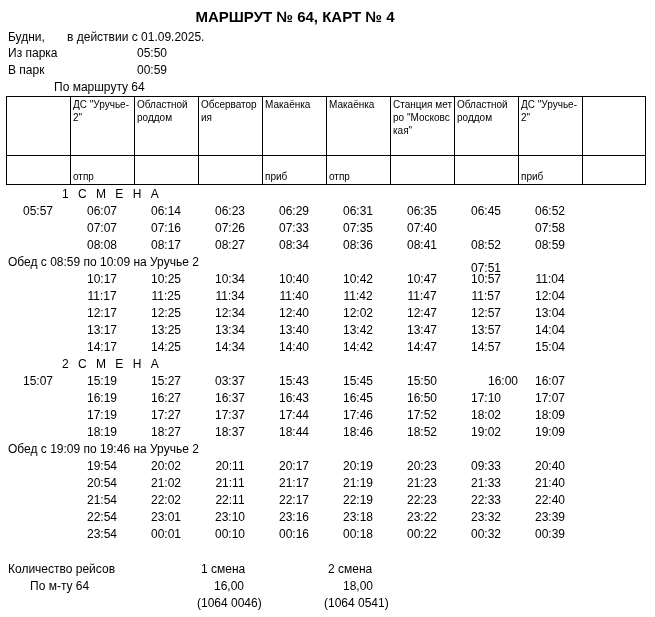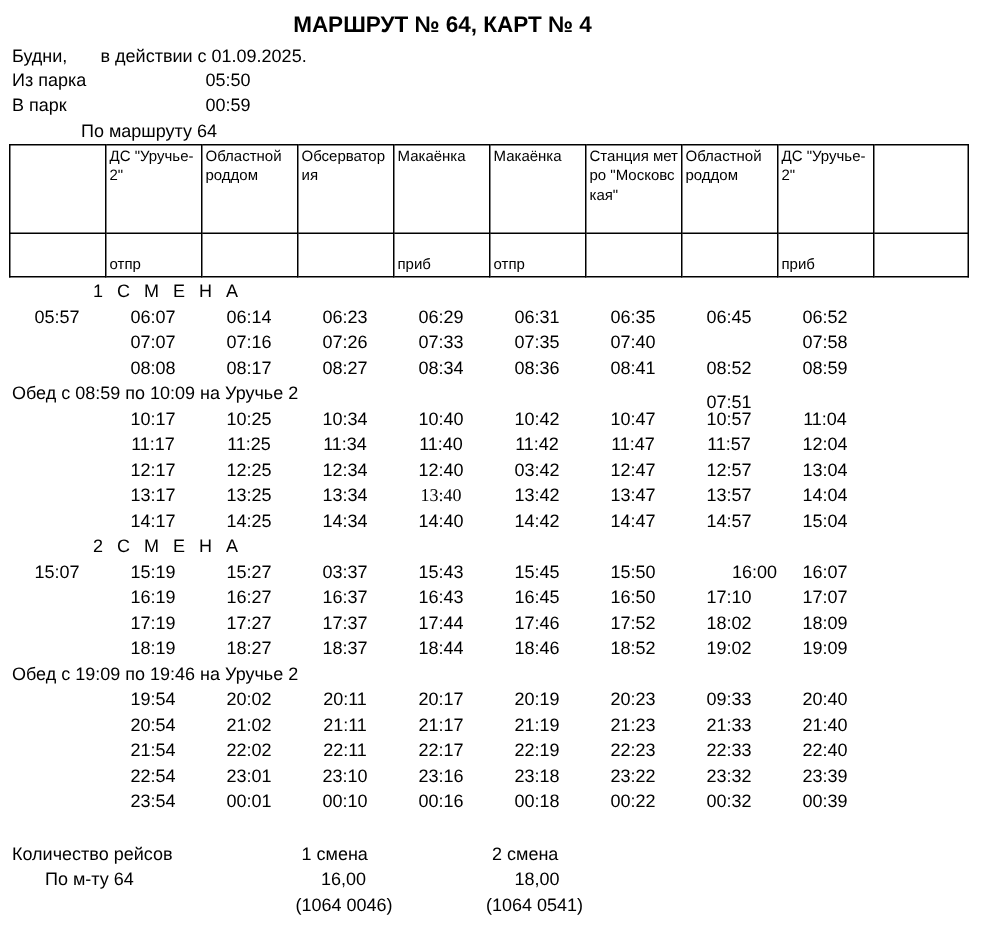--- a/index.html
+++ b/index.html
@@ -116,28 +116,28 @@
     <div class="cell" style="left:198px;top:289px;">11:34</div>
     <div class="cell" style="left:262px;top:289px;">11:40</div>
     <div class="cell" style="left:326px;top:289px;">11:42</div>
     <div class="cell" style="left:390px;top:289px;">11:47</div>
     <div class="cell" style="left:454px;top:289px;">11:57</div>
     <div class="cell" style="left:518px;top:289px;">12:04</div>
     <div class="cell" style="left:70px;top:306px;">12:17</div>
     <div class="cell" style="left:134px;top:306px;">12:25</div>
     <div class="cell" style="left:198px;top:306px;">12:34</div>
     <div class="cell" style="left:262px;top:306px;">12:40</div>
-    <div class="cell" style="left:326px;top:306px;">03:42</div>
+    <div class="cell" style="left:326px;top:306px;">12:02</div>
     <div class="cell" style="left:390px;top:306px;">12:47</div>
     <div class="cell" style="left:454px;top:306px;">12:57</div>
     <div class="cell" style="left:518px;top:306px;">13:04</div>
     <div class="cell" style="left:70px;top:323px;">13:17</div>
     <div class="cell" style="left:134px;top:323px;">13:25</div>
     <div class="cell" style="left:198px;top:323px;">13:34</div>
-    <div class="cell" style="left:262px;top:323px;font-family:Liberation Serif, serif;">13:40</div>
+    <div class="cell" style="left:262px;top:323px;">13:40</div>
     <div class="cell" style="left:326px;top:323px;">13:42</div>
     <div class="cell" style="left:390px;top:323px;">13:47</div>
     <div class="cell" style="left:454px;top:323px;">13:57</div>
     <div class="cell" style="left:518px;top:323px;">14:04</div>
     <div class="cell" style="left:70px;top:340px;">14:17</div>
     <div class="cell" style="left:134px;top:340px;">14:25</div>
     <div class="cell" style="left:198px;top:340px;">14:34</div>
     <div class="cell" style="left:262px;top:340px;">14:40</div>
     <div class="cell" style="left:326px;top:340px;">14:42</div>
     <div class="cell" style="left:390px;top:340px;">14:47</div>

